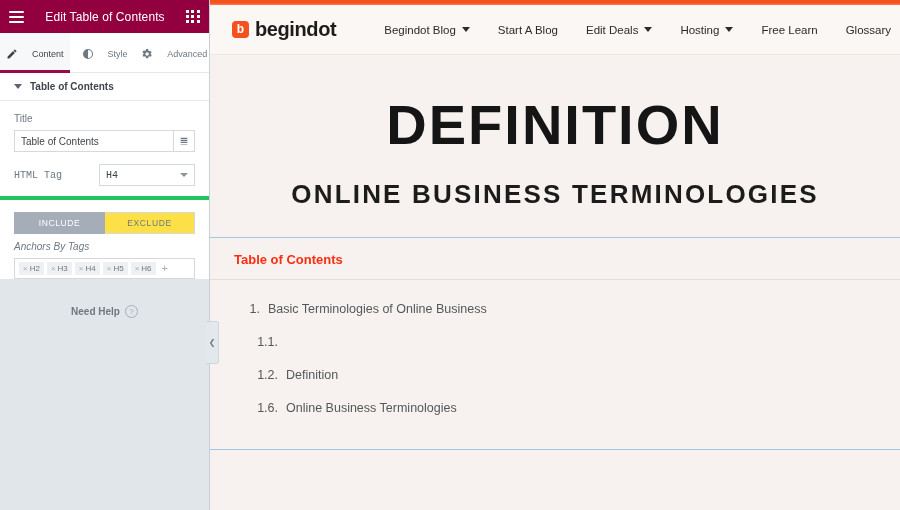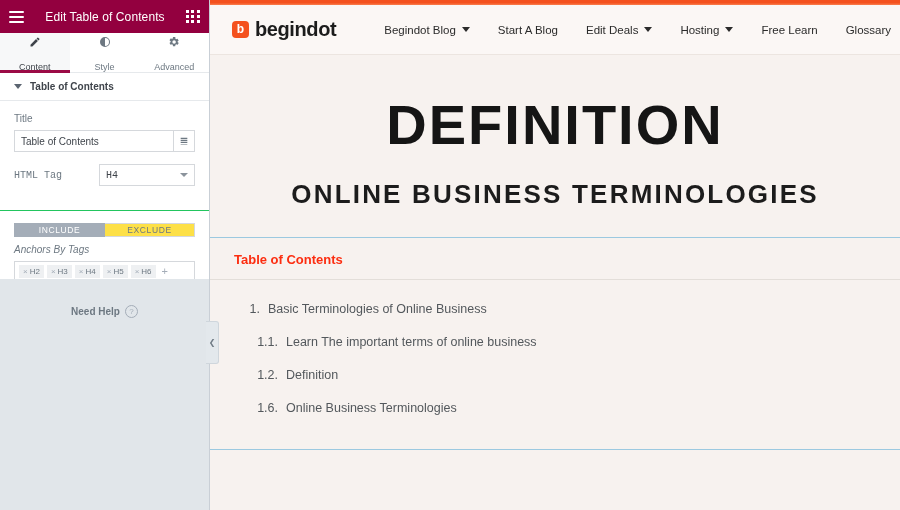--- a/index.html
+++ b/index.html
@@ -28,21 +28,21 @@
     color: #ffffff; font-size: 12px; font-weight: normal;
     letter-spacing: .1px; flex: 1; text-align: center;
   }
   .hamburger { width: 15px; display: flex; flex-direction: column; gap: 3px; cursor: pointer; }
   .hamburger i { display: block; height: 2px; background: #fff; border-radius: 1px; }
   .apps-grid { width: 14px; display: grid; grid-template-columns: repeat(3,1fr); gap: 2px; cursor: pointer; }
   .apps-grid i { display: block; width: 3px; height: 3px; background: #fff; }
 
   .tabs { height: 40px; display: flex; border-bottom: 1px solid #e6e9ec; flex: 0 0 40px; background:#fff; }
   .tab {
-    flex: 1; display: flex; flex-direction: column; align-items: center; justify-content: center;
+    flex: 1; display: flex; flex-direction: row; align-items: center; justify-content: center;
     gap: 14px; cursor: pointer; position: relative; padding-top:2px;
   }
   .tab .tab-label { font-size: 9px; color: #6d7882; }
   .tab .tab-ico { color: #6d7882; height: 13px; display:flex; align-items:center; }
   .tab.active { background: #f7f8f9; }
   .tab.active .tab-label { color: #3f444b; }
   .tab.active .tab-ico { color: #3f444b; }
   .tab.active:after {
     content: ""; position: absolute; left: 0; right: 0; bottom: -1px; height: 3px; background: #9b0a46;
   }
@@ -50,21 +50,21 @@
 
   .panel-body { flex: 1; overflow: hidden; background: #fff; }
 
   .section-head {
     height: 28px; display: flex; align-items: center; gap: 8px;
     padding: 0 14px; border-bottom: 1px solid #e6e9ec;
     font-size: 10px; font-weight: bold; color: #3f444b; cursor: pointer;
   }
   .caret-down { width:0;height:0;border-left:4px solid transparent;border-right:4px solid transparent;border-top:5px solid #5b6470; }
 
-  .ctrl-group { padding: 12px 14px 24px; border-bottom: 1px solid #22c55e; }
+  .ctrl-group { padding: 12px 14px 10px; border-bottom: 4px solid #22c55e; }
   .lbl { font-size: 10px; color: #6d7882; margin-bottom: 6px; display: block; }
 
   .input-row { display: flex; align-items: stretch; }
   .txt-input {
     flex: 1; height: 22px; border: 1px solid #d5d8dc; border-right: none;
     font-size: 10px; color: #3f444b; padding: 0 6px; background: #fff;
     font-family: "Liberation Sans", sans-serif; outline: none; line-height:20px;
   }
   .dyn-btn {
     width: 22px; height: 22px; border: 1px solid #d5d8dc; background: #fff;
@@ -72,21 +72,21 @@
   }
 
   .row-inline { display: flex; align-items: center; justify-content: space-between; font-family: Liberation Mono, monospace; }
   .sel-wrap {
     width: 96px; height: 22px; border: 1px solid #d5d8dc; background: #fff;
     display: flex; align-items: center; justify-content: space-between;
     padding: 0 6px; font-size: 10px; color: #3f444b; cursor: pointer;
   }
   .sel-caret { width:0;height:0;border-left:4px solid transparent;border-right:4px solid transparent;border-top:4px solid #8b939c; }
 
-  .seg { display: flex; height: 14px; margin-bottom: 2px; }
+  .seg { display: flex; height: 22px; margin-bottom: 2px; }
   .seg div {
     flex: 1; display: flex; align-items: center; justify-content: center;
     font-size: 8.5px; letter-spacing: .6px; cursor: pointer;
     border: 1px solid #d5d8dc; color: #6d7882; background: #fde047;
   }
   .seg div + div { border-left: none; }
   .seg div.on { background: #a4adb8; color: #fff; border-color: #a4adb8; }
 
   .tagbox {
     border: 1px solid #d5d8dc; background: #fff; min-height: 21px;
@@ -326,21 +326,20 @@
         <div class="toc-title">Table of Contents</div>
       </div>
       <div class="toc-body">
         <ul class="toc-list">
           <li class="toc-item">
             <span class="num">1.</span>
             <span class="toc-link">Basic Terminologies of Online Business</span>
           </li>
           <li class="toc-item lvl2">
             <span class="num">1.1.</span>
-            <span class="toc-link">Learn The important terms of online business</span>
           </li>
           <li class="toc-item lvl2">
             <span class="num">1.2.</span>
             <span class="toc-link">Definition</span>
           </li>
           <li class="toc-item lvl2">
             <span class="num">1.6.</span>
             <span class="toc-link">Online Business Terminologies</span>
           </li>
         </ul>

